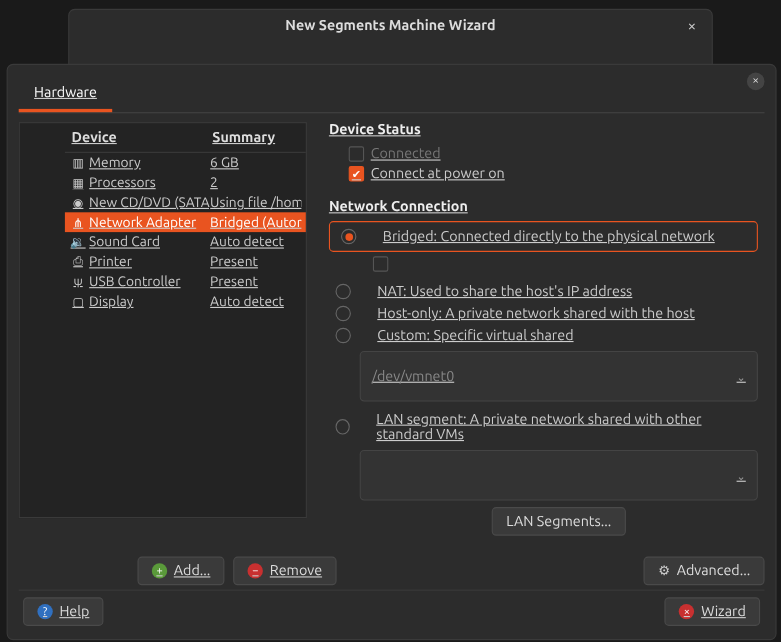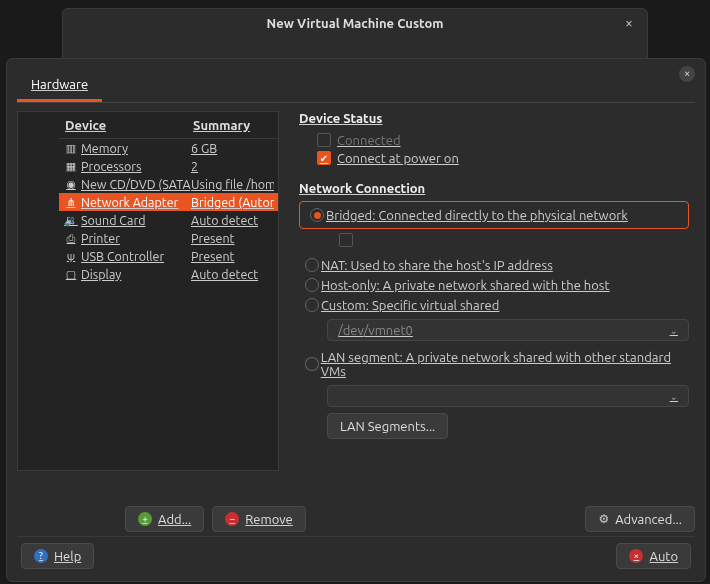--- a/index.html
+++ b/index.html
@@ -170,21 +170,21 @@
     background: #2c2c2c;
   }
   .checkbox.checked {
     background: #e95420;
     border-color: #e95420;
     color: #fff;
   }
   .radio-row {
     display: flex;
     align-items: center;
-    gap: 2px;
+    gap: 24px;
     padding: 3px 0 3px 6px;
     font-size: 13px;
     color: #ccc;
   }
   .radio {
     width: 14px;
     height: 14px;
     border: 1px solid #666;
     border-radius: 50%;
     display: inline-flex;
@@ -211,21 +211,21 @@
     margin: 4px 0 6px 28px;
     background: #333;
     border: 1px solid #444;
     border-radius: 4px;
     padding: 6px 10px;
     display: flex;
     justify-content: space-between;
     align-items: center;
     color: #888;
     font-size: 13px;
-    height: 22px;
+    height: 46px;
   }
   .dropdown .chev { font-size: 10px; color: #999; }
   .btn {
     background: #3a3a3a;
     border: 1px solid #4a4a4a;
     border-radius: 4px;
     padding: 5px 12px;
     color: #ddd;
     font-size: 13px;
     display: inline-flex;
@@ -254,21 +254,21 @@
     display: flex;
     justify-content: space-between;
     margin-top: 2px;
   }
   .mid-left { display:flex; gap:8px; padding-left: 108px;}
 </style>
 </head>
 <body>
 
 <div class="wizard-window">
-  <div class="wizard-title">New Virtual Machine Custom</div>
+  <div class="wizard-title">New Segments Machine Wizard</div>
   <div class="wizard-close">×</div>
 </div>
 
 <div class="settings-window">
   <div class="settings-close">×</div>
 
   <div class="content">
     <div class="tabs">
       <div class="tab active">Hardware</div>
     </div>
@@ -366,21 +366,21 @@
           <span class="chev">⌄</span>
         </div>
         <div class="radio-row">
           <span class="radio"></span>
           <span>LAN segment: A private network shared with other standard VMs</span>
         </div>
         <div class="dropdown">
           <span></span>
           <span class="chev">⌄</span>
         </div>
-        <div style="padding-left:28px; margin-top:4px;">
+        <div style="padding-left:28px; margin-top:4px;text-align:center;">
           <span class="btn">
             <span>LAN Segments...</span>
           </span>
         </div>
       </div>
     </div>
 
     <div class="mid-buttons">
       <div class="mid-left">
         <span class="btn">
@@ -400,17 +400,17 @@
       </div>
     </div>
 
     <div class="footer">
       <span class="btn">
         <span class="circ blue">?</span>
         <span>Help</span>
       </span>
       <span class="btn">
         <span class="circ redx">×</span>
-        <span>Auto</span>
+        <span>Wizard</span>
       </span>
     </div>
   </div>
 </div>
 
 </body></html>

